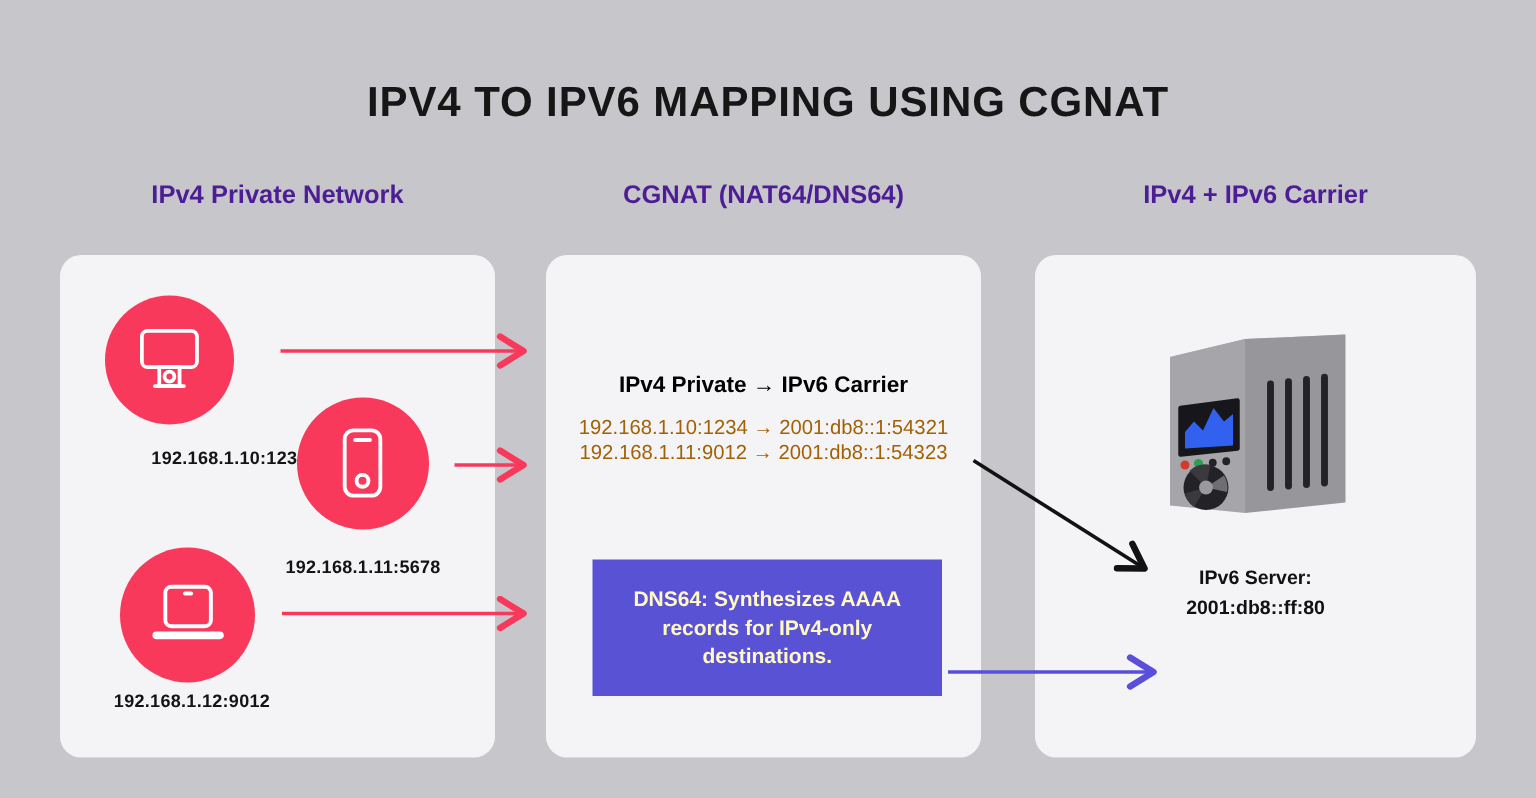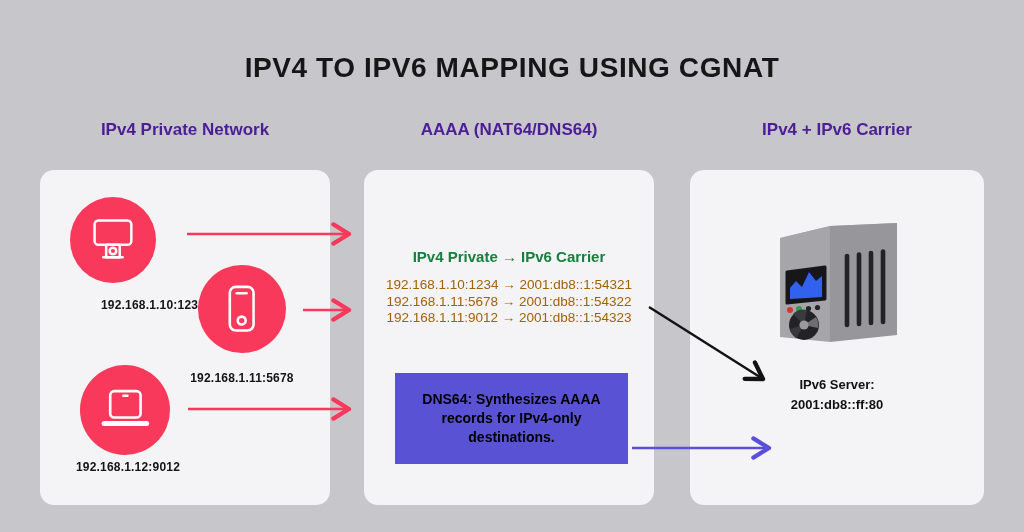--- a/index.html
+++ b/index.html
@@ -26,25 +26,25 @@
   .card.c-right{left:690px;width:294px;}
 
   .device-circle{position:absolute;border-radius:50%;background:var(--pink);
                  display:flex;align-items:center;justify-content:center;}
   .device-circle svg{width:72%;height:72%;}
   .dev-ico{stroke:#fff;fill:none;stroke-width:2.6;stroke-linecap:round;stroke-linejoin:round;}
   .device-label{position:absolute;font-size:12px;font-weight:bold;color:#141414;
                 text-align:center;letter-spacing:.2px;}
 
   .map-title{position:absolute;top:78px;left:0;width:100%;text-align:center;
-             font-size:15px;font-weight:bold;color:#15803d;}
+             font-size:15px;font-weight:bold;color:#000000;}
   .map-lines{position:absolute;top:107px;left:0;width:100%;text-align:center;
              font-size:13.5px;line-height:16.5px;color:#a16207;}
   .dns-box{position:absolute;left:31px;top:203px;width:233px;height:91px;
-           background:var(--purple);color:#000000;font-size:14px;font-weight:bold;
+           background:var(--purple);color:#fef9c3;font-size:14px;font-weight:bold;
            line-height:1.38;text-align:center;display:flex;align-items:center;
            justify-content:center;padding:10px 18px;}
 
   .server-art{position:absolute;left:70px;top:25px;width:150px;height:165px;}
   .srv-label{position:absolute;left:0;width:100%;text-align:center;
              font-size:13px;font-weight:bold;line-height:20px;color:#111;}
   .srv-1{top:205px;} .srv-2{top:262px;}
 
   .overlay{position:absolute;inset:0;pointer-events:none;}
   .ar{fill:none;stroke-width:2.4;}
@@ -57,21 +57,21 @@
   .mk-blue{stroke:var(--blue-arrow);}
 </style>
 </head>
 <body>
 
 <div class="canvas">
 
   <div class="title">IPV4 TO IPV6 MAPPING USING CGNAT</div>
 
   <div class="col-header h-left">IPv4 Private Network</div>
-  <div class="col-header h-middle">AAAA (NAT64/DNS64)</div>
+  <div class="col-header h-middle">CGNAT (NAT64/DNS64)</div>
   <div class="col-header h-right">IPv4 + IPv6 Carrier</div>
 
   <section class="card c-left">
 
     <div class="device-circle" style="left:30px;top:27px;width:86px;height:86px;">
       <svg viewBox="0 0 64 64">
         <g class="dev-ico">
           <rect x="13" y="12" width="38" height="25" rx="4"></rect>
           <rect x="25" y="37" width="14" height="13"></rect>
           <circle cx="32" cy="43.5" r="3.4"></circle>
@@ -101,21 +101,20 @@
         </g>
       </svg>
     </div>
     <div class="device-label" style="left:-12px;top:290px;width:200px;">192.168.1.12:9012</div>
   </section>
 
   <section class="card c-middle">
     <div class="map-title">IPv4 Private → IPv6 Carrier</div>
     <div class="map-lines">
       <div>192.168.1.10:1234 → 2001:db8::1:54321</div>
-      <div>192.168.1.11:5678 → 2001:db8::1:54322</div>
       <div>192.168.1.11:9012 → 2001:db8::1:54323</div>
     </div>
     <div class="dns-box">
       <span>DNS64: Synthesizes AAAA records for IPv4-only destinations.</span>
     </div>
   </section>
 
   <section class="card c-right">
     <svg class="server-art" viewBox="0 0 150 165">
 

